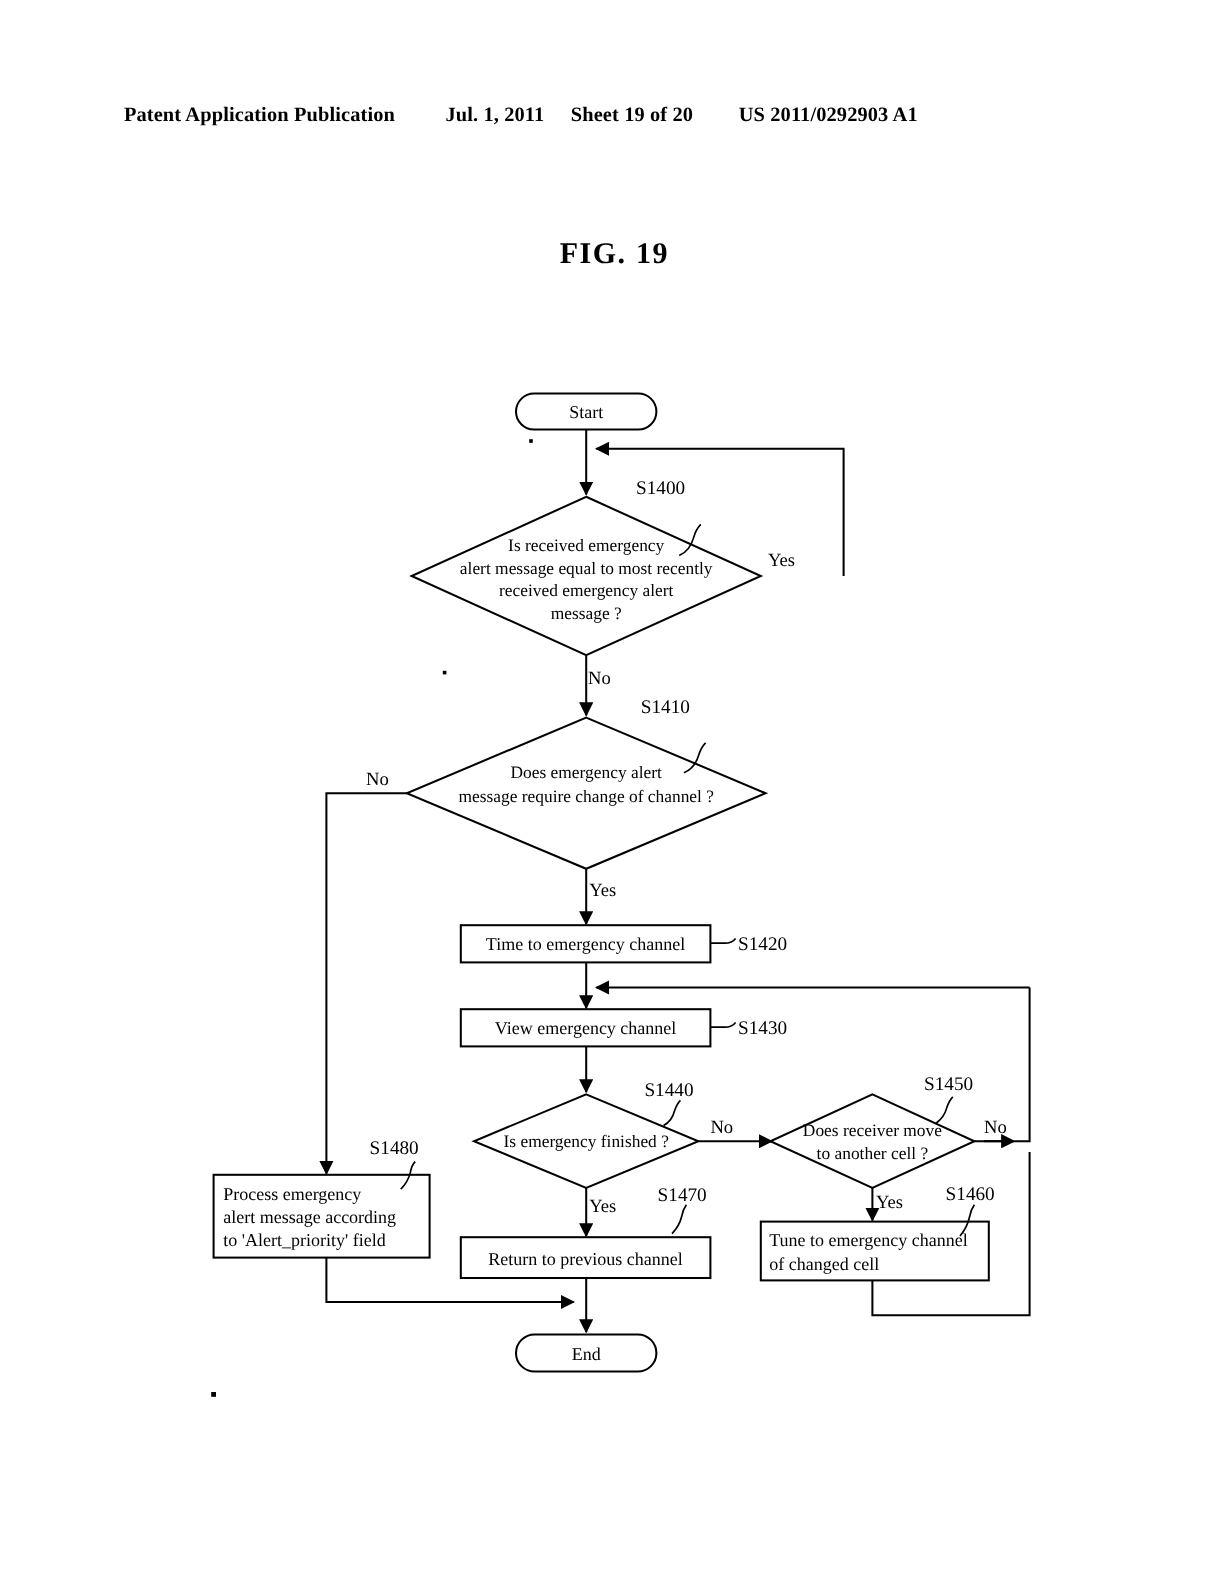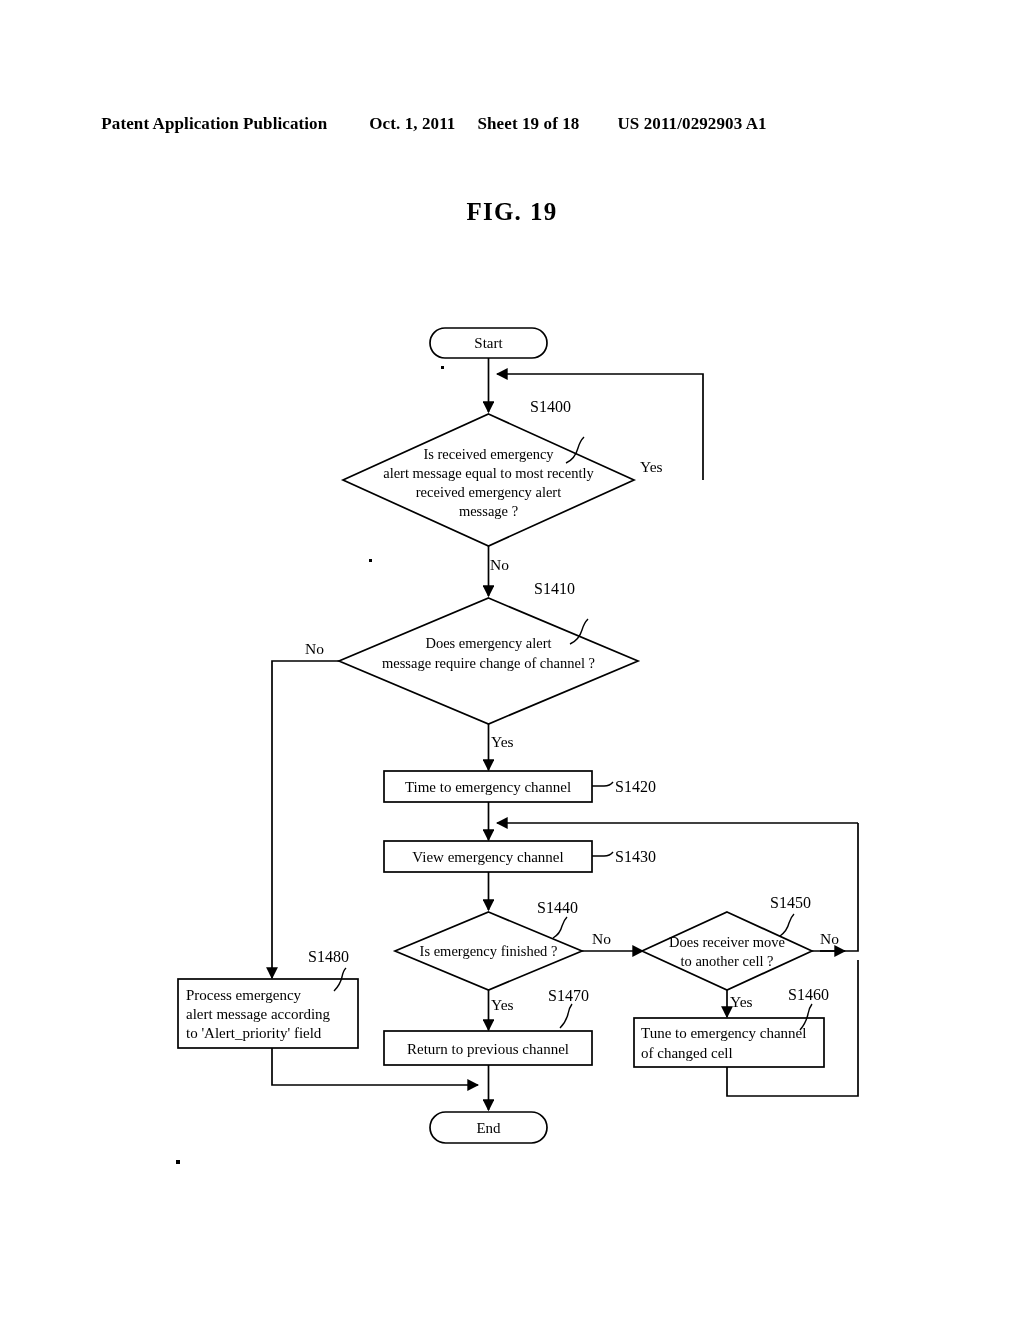--- a/index.html
+++ b/index.html
@@ -29,21 +29,20 @@
     width: 868px;
     display: flex;
     flex-direction: row;
     align-items: baseline;
     justify-content: center;
     font-family: "Liberation Serif", serif;
     font-weight: bold;
     font-size: 17px;
     letter-spacing: 0.1px;
     white-space: nowrap;
-    margin-top: 28px;
   }
   #header .h-pub { margin-right: 42px; }
   #header .h-date { margin-right: 22px; }
   #header .h-sheet { margin-right: 38px; }
   #header .h-num { }
 
   #figtitle {
     position: absolute;
     left: 0;
     top: 198px;
@@ -102,22 +101,22 @@
   .tl { text-anchor: start; }
   .speck { fill: #000000; }
 </style>
 </head>
 <body>
 
 <div id="page">
 
   <div id="header">
     <span class="h-pub">Patent Application Publication</span>
-    <span class="h-date">Oct. 1, 2011</span>
-    <span class="h-sheet">Sheet 19 of 18</span>
+    <span class="h-date">Jul. 1, 2011</span>
+    <span class="h-sheet">Sheet 19 of 20</span>
     <span class="h-num">US 2011/0292903 A1</span>
   </div>
 
   <div id="figtitle">
     <span class="fig-word">FIG.</span><span>19</span>
   </div>
 
   <svg id="chart" viewBox="0 0 1024 1320">
     <defs>
       <marker id="arw" viewBox="0 0 10 10" refX="9" refY="5" markerWidth="7" markerHeight="7" orient="auto-start-reverse">

